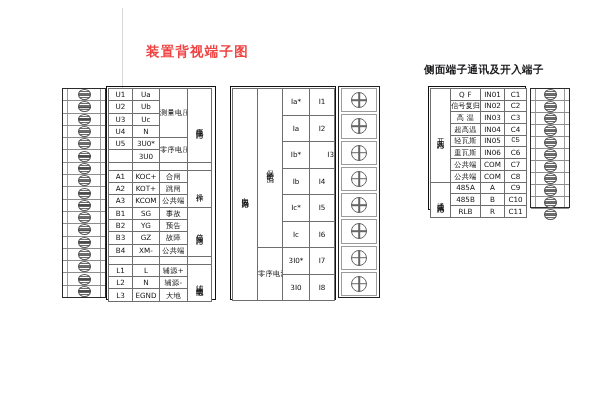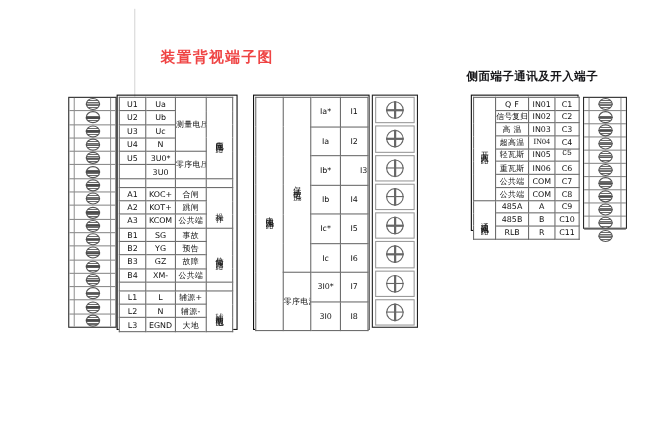--- a/index.html
+++ b/index.html
@@ -324,21 +324,21 @@
           <td style="width: 23px;">IN02</td>
           <td style="width: 21px;">C2</td>
         </tr>
         <tr>
           <td class="cn" style="width: 29px; height: 10.7px;">高 温</td>
           <td style="width: 23px;">IN03</td>
           <td style="width: 21px;">C3</td>
         </tr>
         <tr>
           <td class="cn" style="width: 29px; height: 10.7px;">超高温</td>
-          <td style="width: 23px; font-family: Liberation Serif, serif;">IN04</td>
+          <td style="width: 23px;">IN04</td>
           <td style="width: 21px;">C4</td>
         </tr>
         <tr>
           <td class="cn" style="width: 29px; height: 10.7px;">轻瓦斯</td>
           <td style="width: 23px;">IN05</td>
           <td style="width: 21px; font-family: Liberation Mono, monospace;">C5</td>
         </tr>
         <tr>
           <td class="cn" style="width: 29px; height: 10.7px;">重瓦斯</td>
           <td style="width: 23px;">IN06</td>

